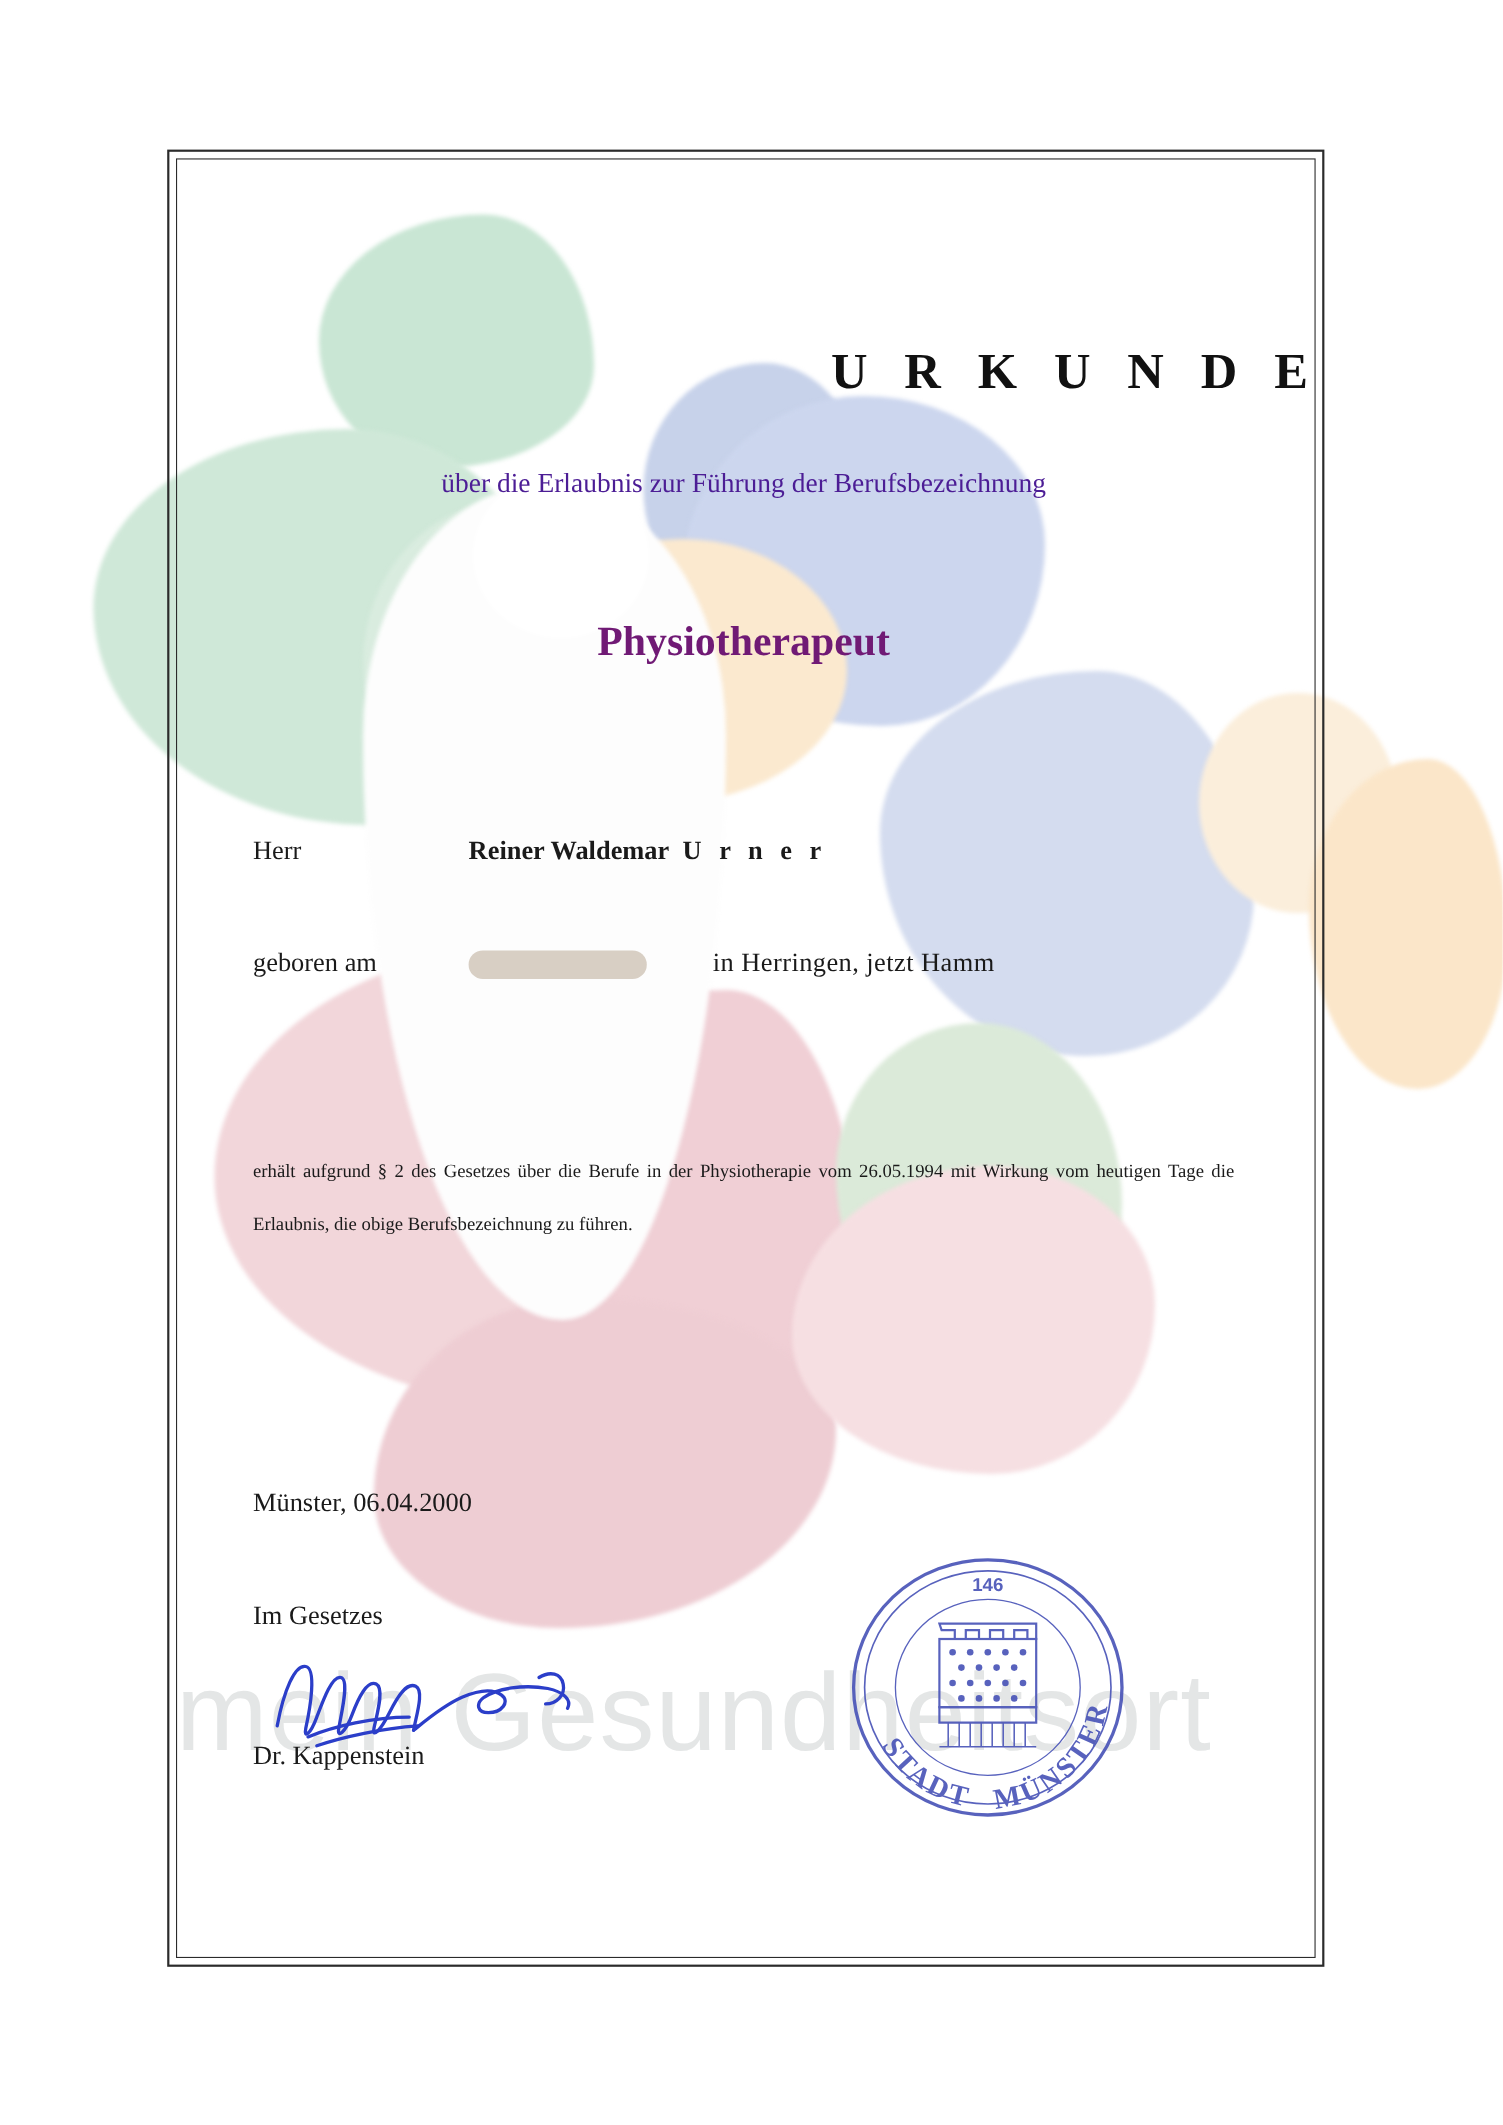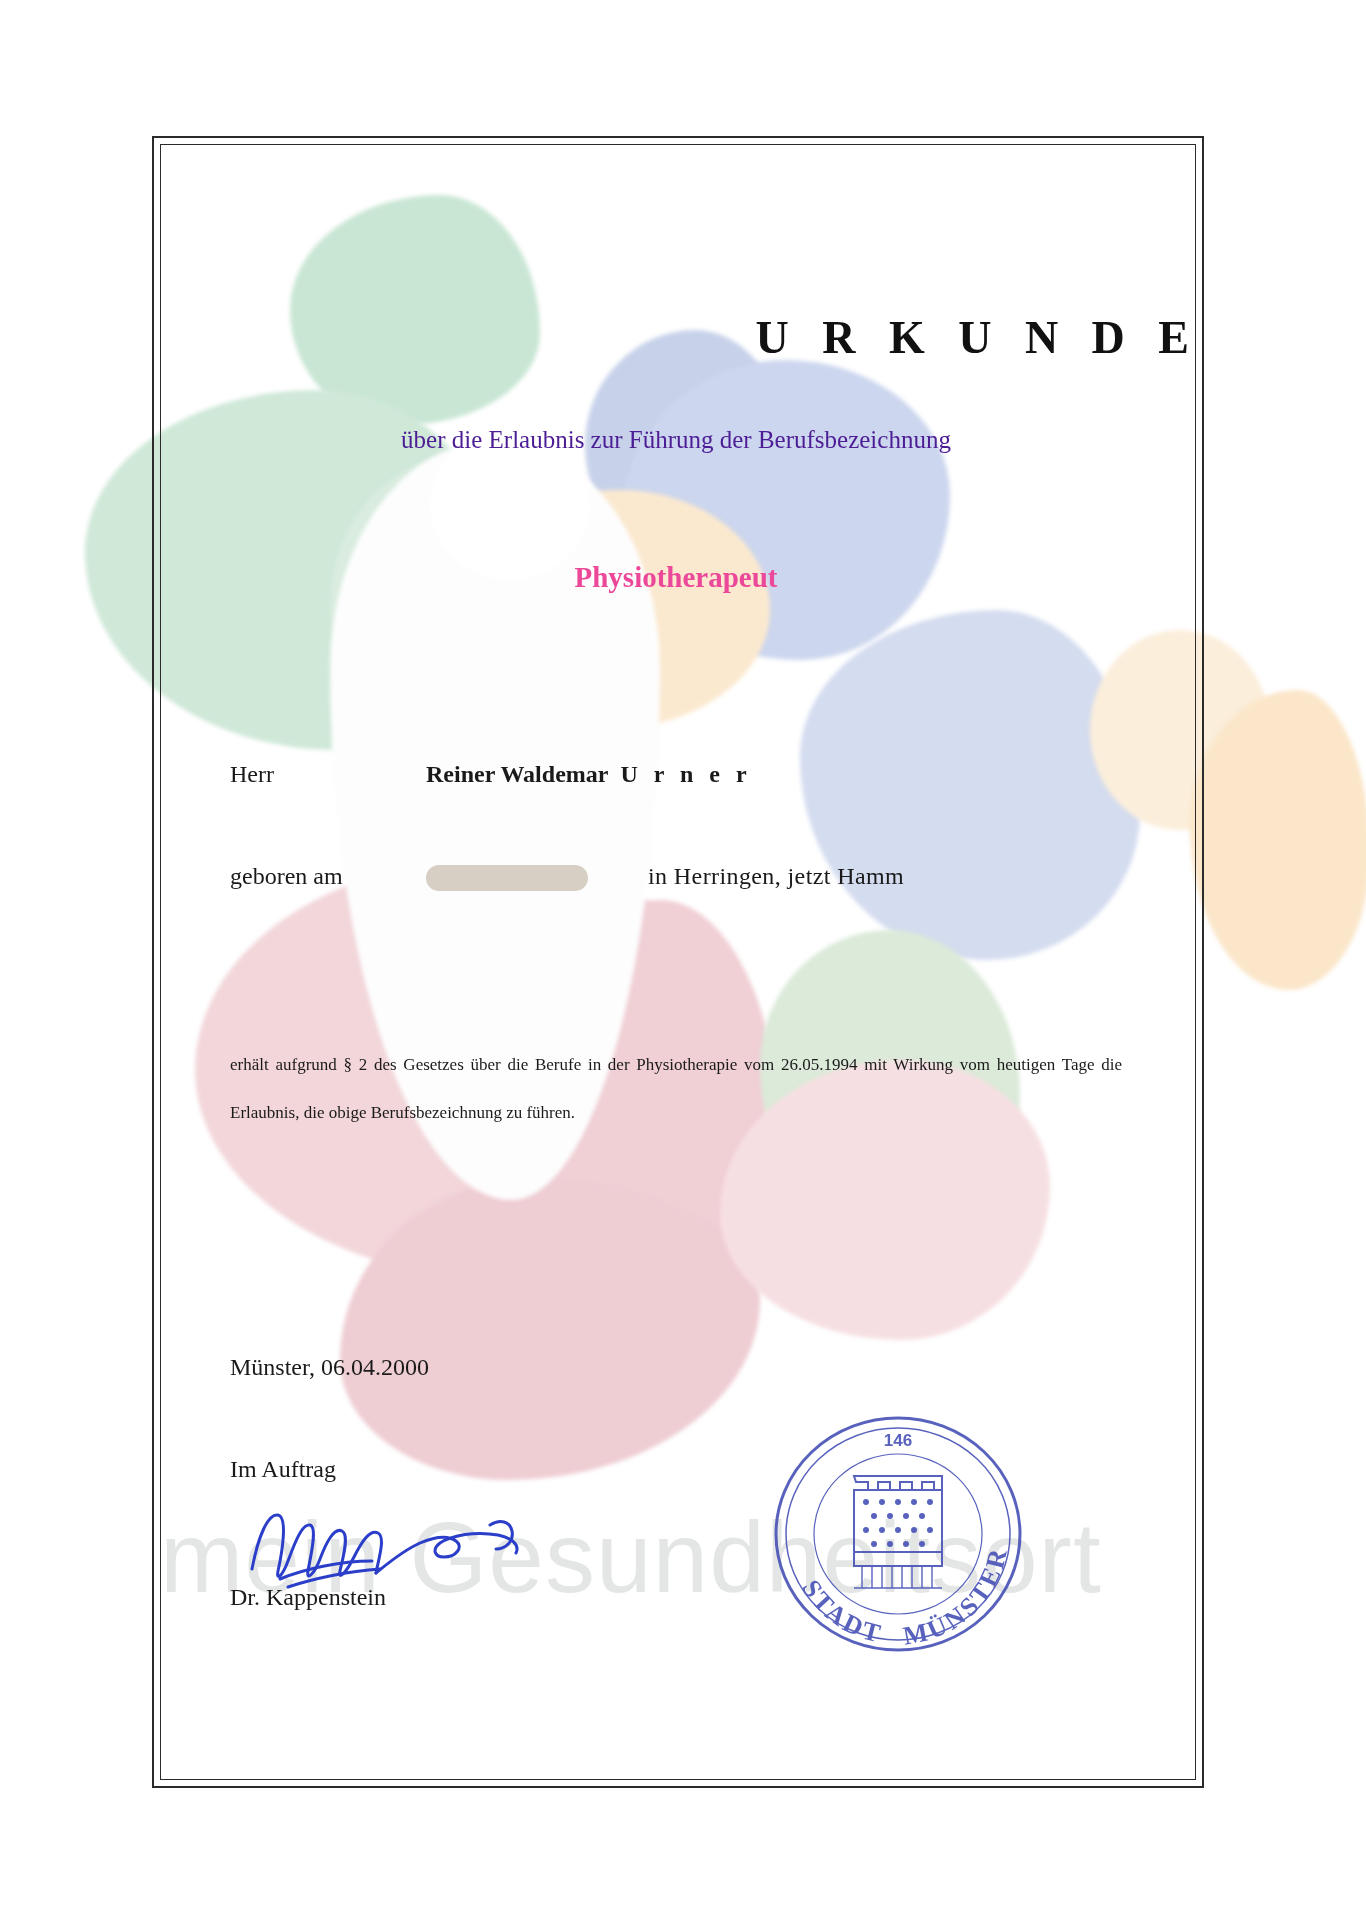--- a/index.html
+++ b/index.html
@@ -171,23 +171,23 @@
     text-align: center;
     font-size: 25px;
     color: #4c1d95;
   }
   .profession {
     position: absolute;
     top: 425px;
     left: 0;
     right: 0;
     text-align: center;
-    font-size: 29px;
+    font-size: 38px;
     font-weight: bold;
-    color: #ec4899;
+    color: #701a75;
   }
 
   .person-row {
     position: absolute;
     top: 625px;
     left: 78px;
     right: 78px;
     font-size: 24px;
   }
   .person-row .lbl {
@@ -317,21 +317,21 @@
   </div>
 
   <div class="birth-row">
     <span class="lbl">geboren am</span><span class="redaction"></span><span class="birth-place">in  Herringen, jetzt Hamm</span>
   </div>
 
   <div class="body-text">erhält aufgrund § 2 des Gesetzes über die Berufe in der Physiotherapie vom 26.05.1994 mit Wirkung vom heutigen Tage die Erlaubnis, die obige Berufsbezeichnung zu führen.</div>
 
   <div class="place-date">Münster,  06.04.2000</div>
 
-  <div class="im-auftrag">Im Auftrag</div>
+  <div class="im-auftrag">Im Gesetzes</div>
 
   <svg class="signature" viewBox="0 0 290 105">
     <g fill="none" stroke="#2b3ec9" stroke-width="3" stroke-linecap="round" stroke-linejoin="round">
       <path d="M8 78 C 14 46, 24 22, 34 24 C 44 26, 38 62, 34 80 C 32 90, 38 86, 44 70 C 50 54, 58 32, 66 34 C 74 36, 66 68, 64 80 C 62 90, 70 84, 76 68 C 82 52, 90 36, 98 40 C 106 44, 98 70, 96 80 C 94 90, 102 82, 110 66 C 118 50, 126 38, 134 42 C 142 46, 134 70, 132 82"></path>
       <path d="M132 82 C 142 74, 158 60, 176 52 C 190 46, 204 44, 212 50 C 220 56, 212 66, 200 66 C 190 66, 188 58, 196 52 C 208 44, 232 40, 254 44 C 268 47, 276 54, 272 62"></path>
       <path d="M36 88 C 60 78, 96 70, 128 70"></path>
       <path d="M44 96 C 68 88, 104 80, 136 78"></path>
       <path d="M246 34 C 256 28, 266 30, 268 40 C 270 50, 262 58, 252 58"></path>
     </g>
   </svg>

